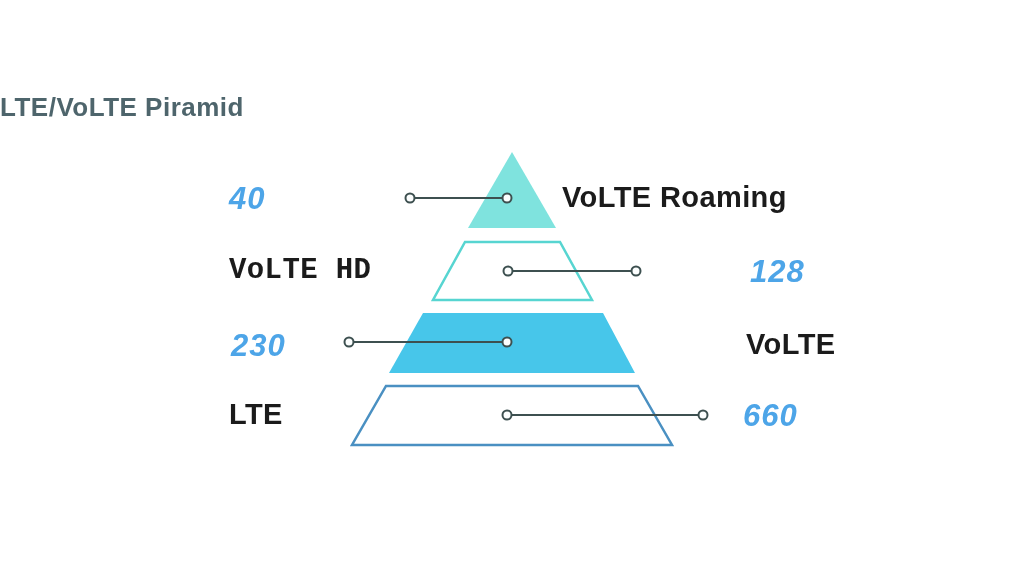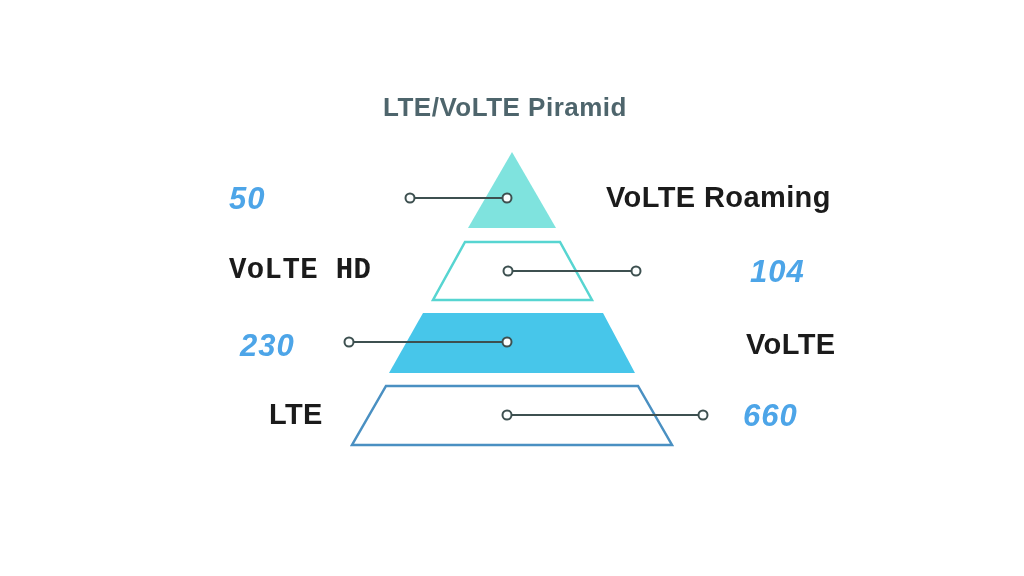--- a/index.html
+++ b/index.html
@@ -14,21 +14,20 @@
     --bg:#ffffff;
   }
   html,body{margin:0;padding:0;}
   body{
     width:1024px;height:576px;position:relative;overflow:hidden;
     background:var(--bg);
     font-family:"Liberation Sans","DejaVu Sans",sans-serif;
   }
   .title{
     position:absolute;left:0;top:92px;width:1010px;
-    text-align:center;
     font-size:26px;font-weight:bold;letter-spacing:0.5px;
     color:var(--title-color);
   }
   .pyr-svg{position:absolute;left:0;top:0;}
   .tier-filled-teal{fill:var(--tier1-fill);stroke:none;}
   .tier-outline-teal{fill:#ffffff;stroke:var(--tier2-stroke);stroke-width:2.5;}
   .tier-filled-blue{fill:var(--tier3-fill);stroke:none;}
   .tier-outline-blue{fill:#ffffff;stroke:var(--tier4-stroke);stroke-width:2.5;}
   .conn-line{stroke:var(--connector);stroke-width:1.8;}
   .conn-dot{fill:#fcfefe;stroke:var(--connector);stroke-width:2;}
@@ -70,23 +69,23 @@
     <circle class="conn-dot" cx="349" cy="342" r="4.5"></circle>
     <circle class="conn-dot" cx="507" cy="342" r="4.5"></circle>
   </g>
   <g>
     <line class="conn-line" x1="507" y1="415" x2="703" y2="415"></line>
     <circle class="conn-dot" cx="507" cy="415" r="4.5"></circle>
     <circle class="conn-dot" cx="703" cy="415" r="4.5"></circle>
   </g>
 </svg>
 
-<div class="val" style="left:229px;top:183px;">50</div>
-<div class="lbl" style="left:562px;top:183px;margin-left:44px;">VoLTE Roaming</div>
+<div class="val" style="left:229px;top:183px;">40</div>
+<div class="lbl" style="left:562px;top:183px;">VoLTE Roaming</div>
 
 <div class="lbl" style="left:229px;top:256px;font-family:Liberation Mono, monospace;">VoLTE HD</div>
-<div class="val" style="left:750px;top:256px;">104</div>
+<div class="val" style="left:750px;top:256px;">128</div>
 
-<div class="val" style="left:231px;top:330px;margin-left:9px;">230</div>
+<div class="val" style="left:231px;top:330px;">230</div>
 <div class="lbl" style="left:710px;top:330px;margin-left:36px;">VoLTE</div>
 
-<div class="lbl" style="left:229px;top:400px;margin-left:40px;">LTE</div>
+<div class="lbl" style="left:229px;top:400px;">LTE</div>
 <div class="val" style="left:743px;top:400px;">660</div>
 
 </body></html>

